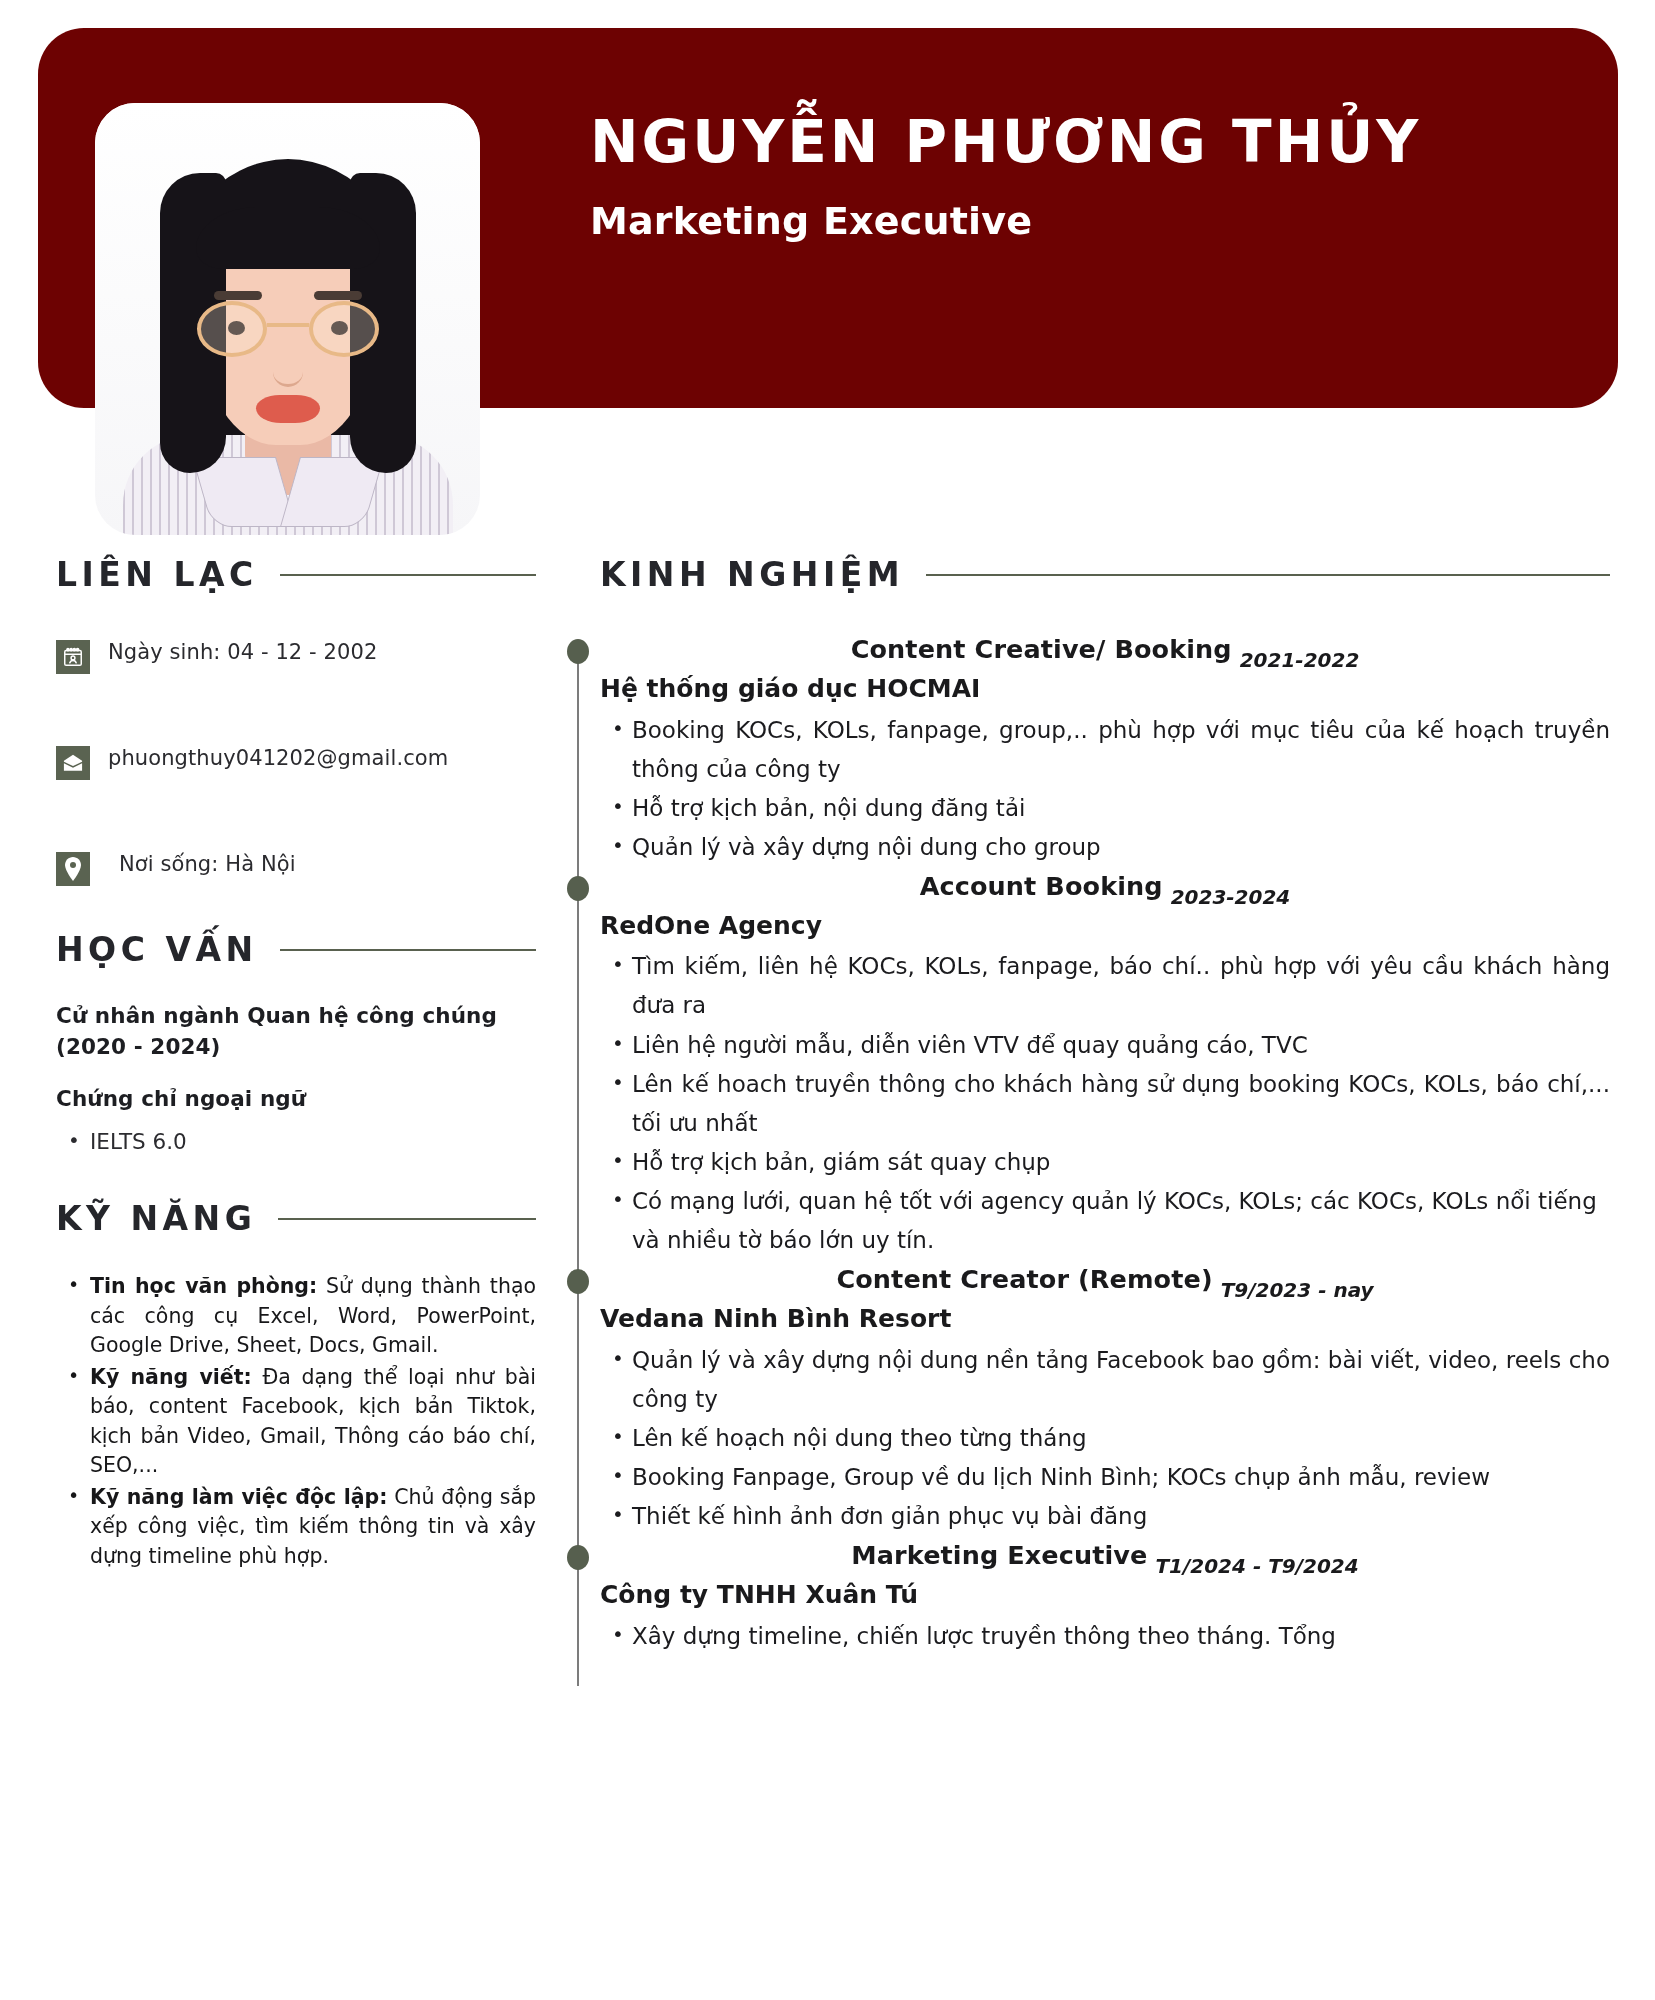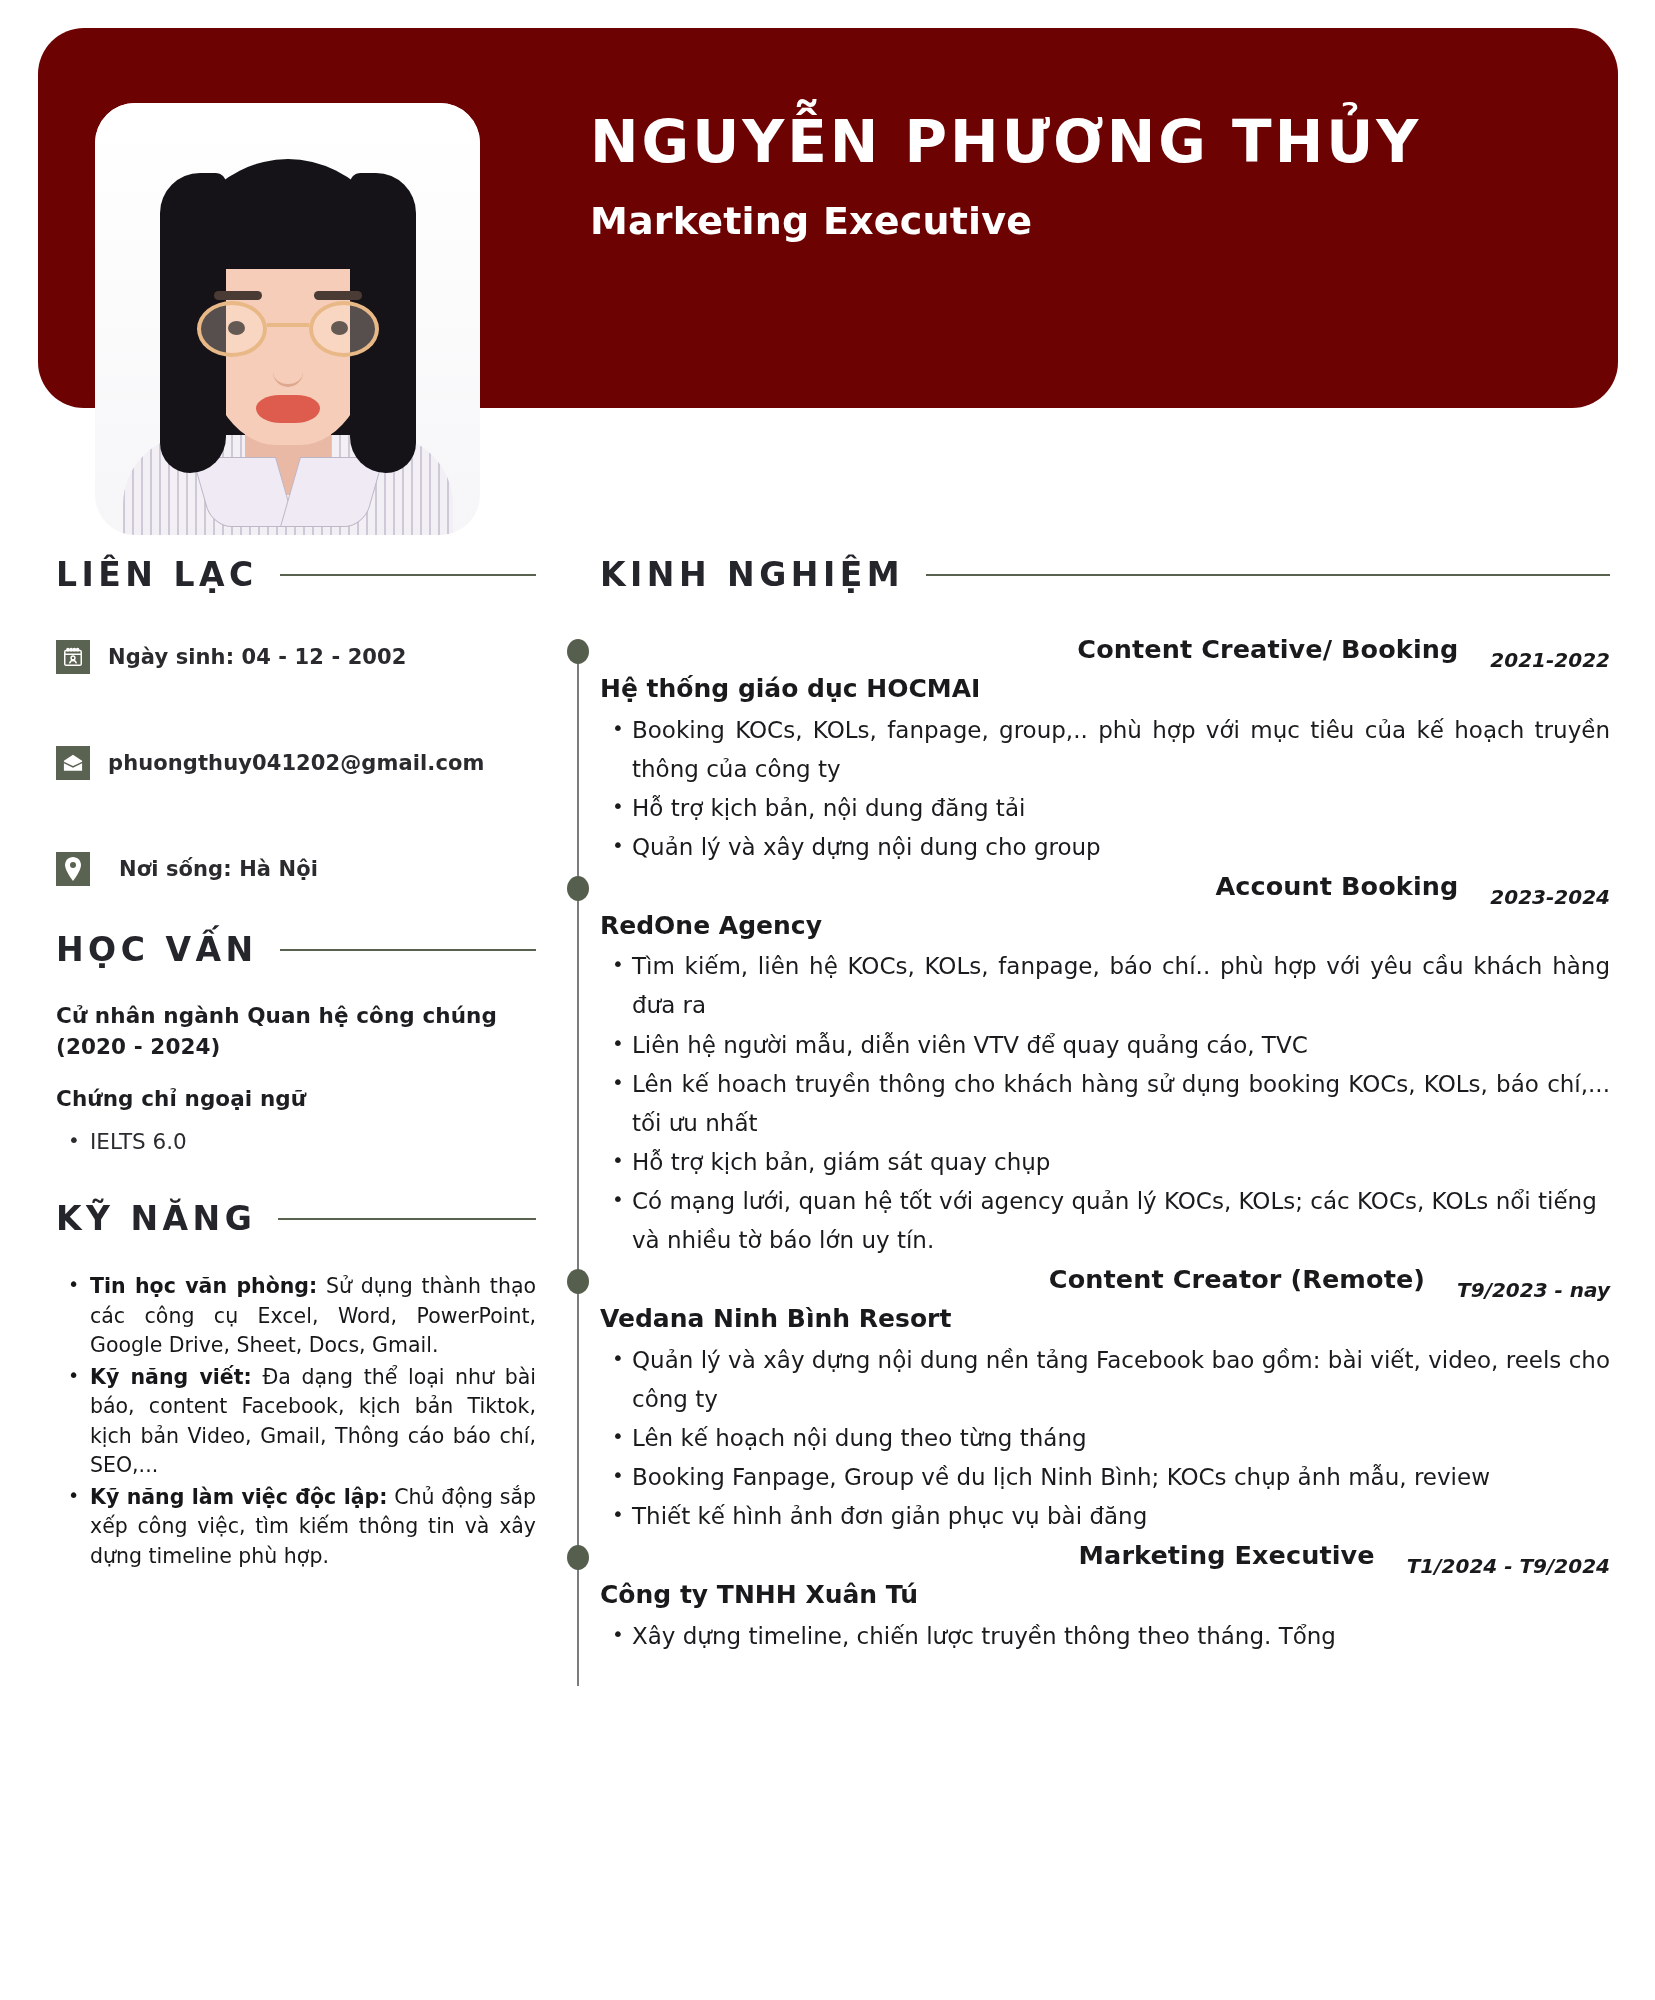--- a/index.html
+++ b/index.html
@@ -220,24 +220,22 @@
   .sec-head .rule {
     flex: 1 1 auto;
     height: 2px;
     background: #59614f;
     min-width: 40px;
   }
 
   .contact-list { margin-top: 46px; }
   .contact-row {
     display: flex;
-    align-items: center;
     gap: 18px;
     margin-bottom: 72px;
-    font-weight: bold;
   }
   .contact-row:last-child { margin-bottom: 0; gap: 29px; }
   .icon-box {
     flex: 0 0 auto;
     width: 34px; height: 34px;
     background: #5A6351;
     display: flex;
     align-items: center;
     justify-content: center;
   }
@@ -332,22 +330,22 @@
     left: -33px;
     top: 5px;
     width: 22px;
     height: 25px;
     background: #565F4E;
     border-radius: 50%;
   }
   .job-head {
     display: flex;
     align-items: flex-start;
-    justify-content: flex-end;
-    gap: 32px;
+    justify-content: center;
+    gap: 8px;
   }
   .job-title {
     font-family: "DejaVu Sans", sans-serif;
     font-size: 25.5px;
     font-weight: 700;
     color: #1a1a1c;
     letter-spacing: 0.1px;
     line-height: 1.22;
   }
   .job-date {

